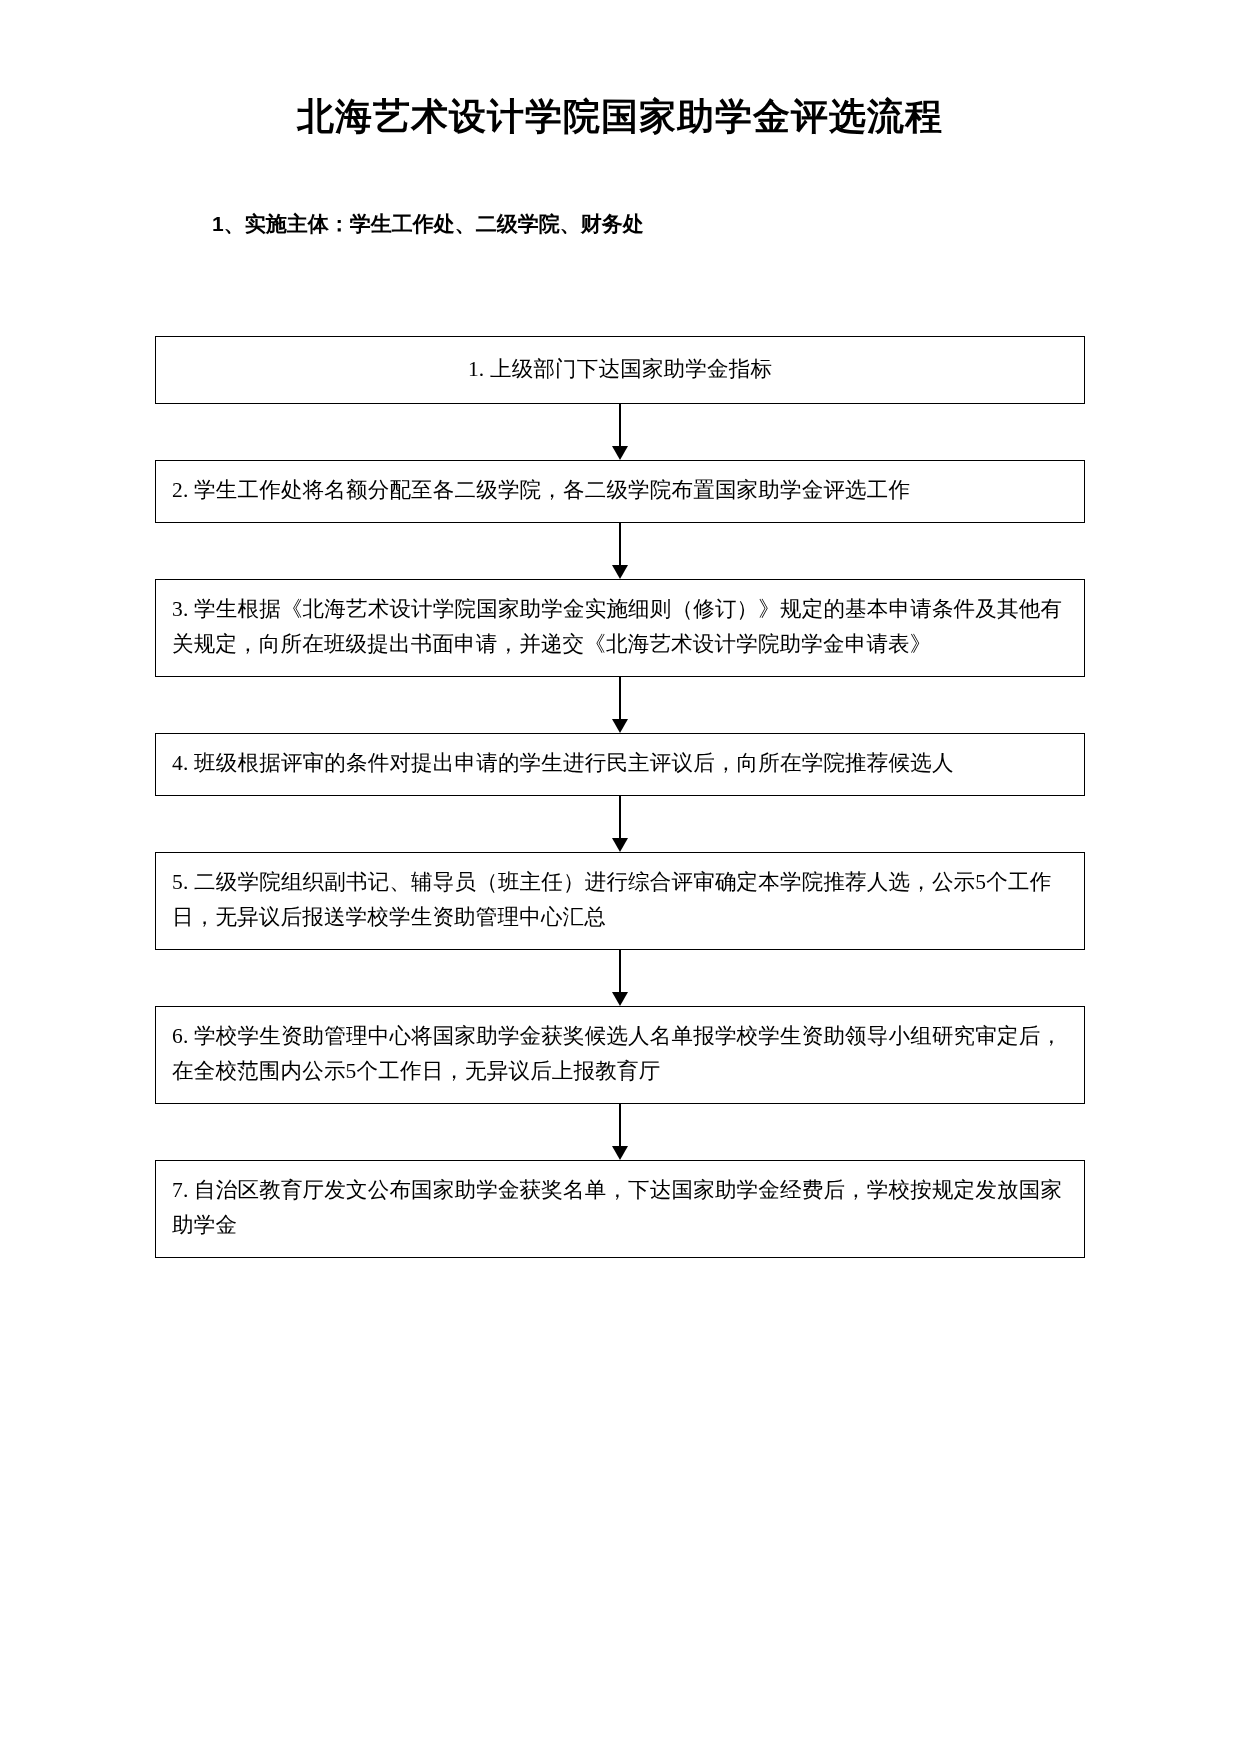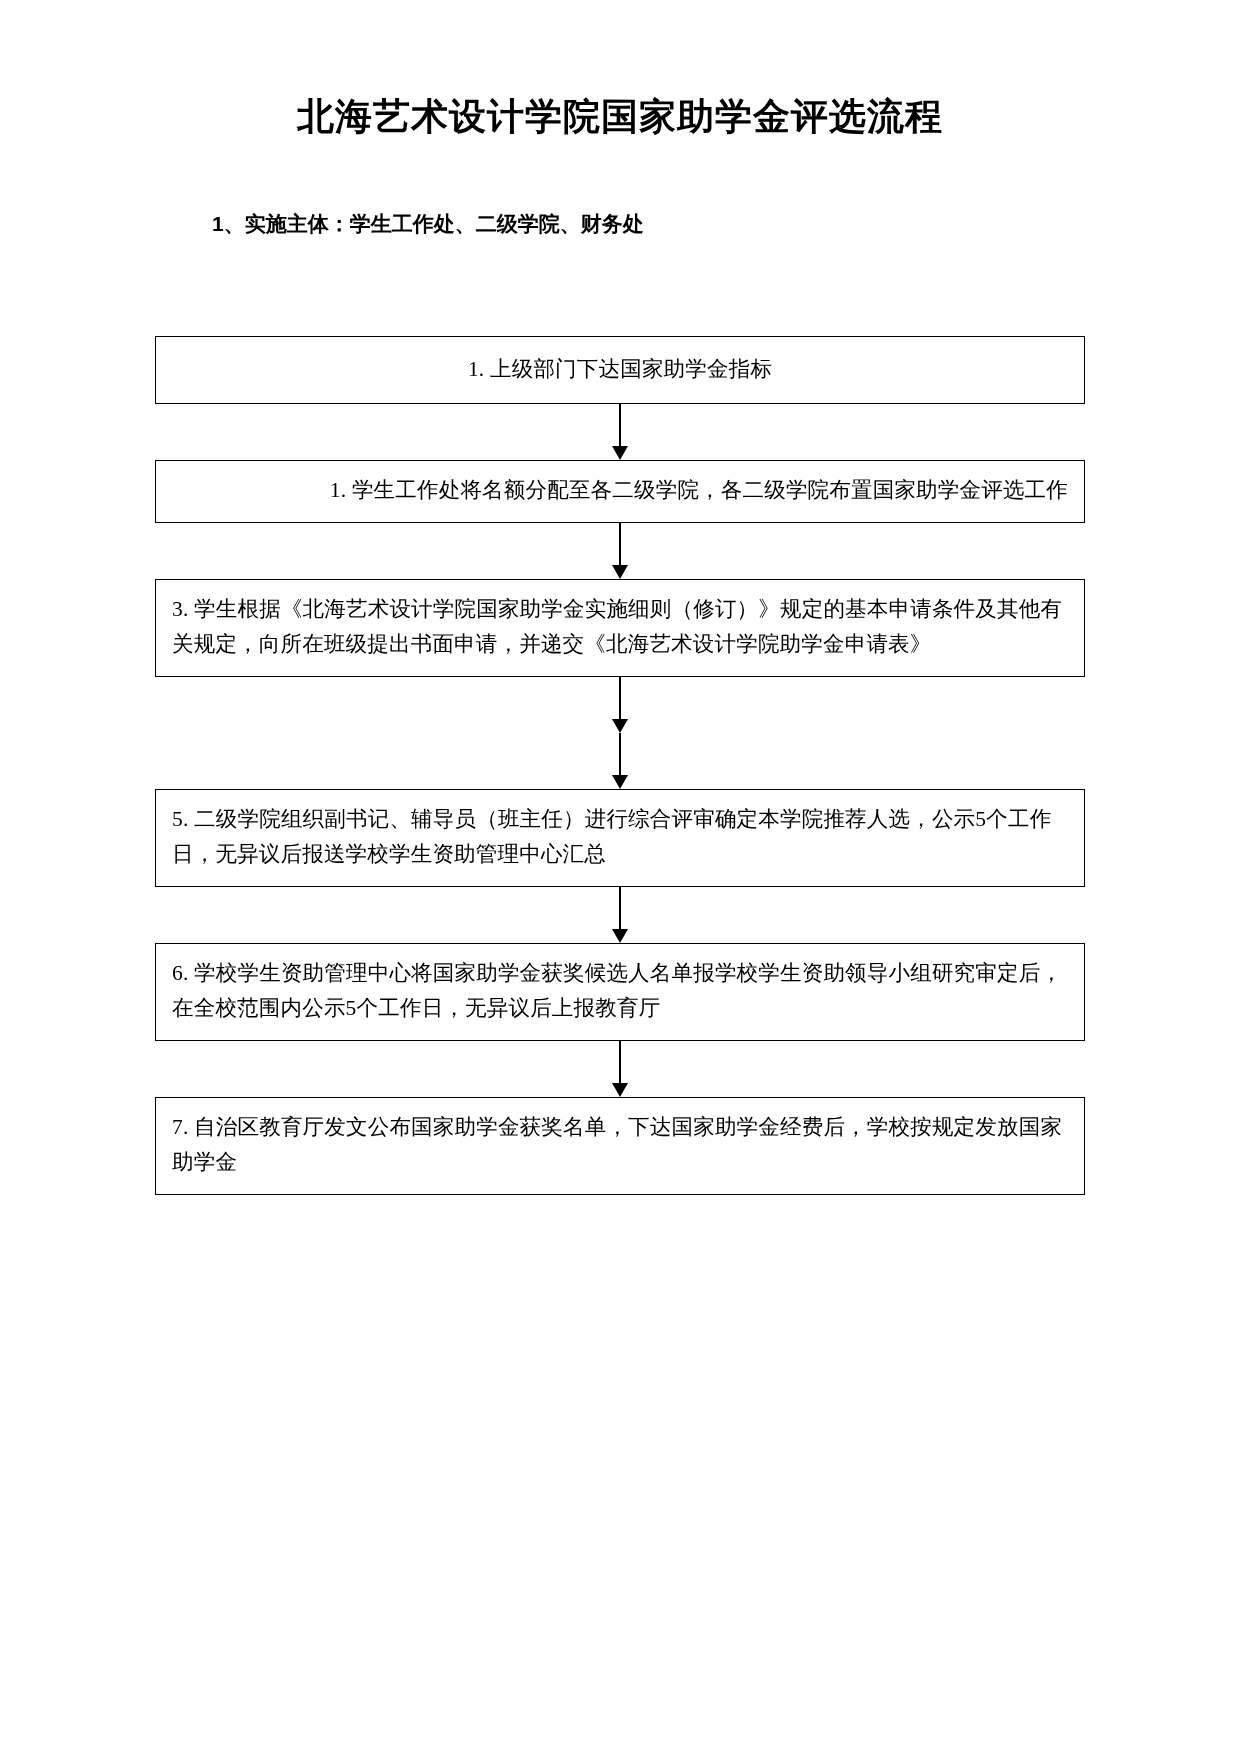--- a/index.html
+++ b/index.html
@@ -55,21 +55,21 @@
     box-sizing: border-box;
     width: 930px;
     padding: 12px 16px 14px 16px;
     font-size: 21.5px;
     line-height: 35px;
     letter-spacing: 0.2px;
     background: #ffffff;
     text-align: left;
   }
   .node.center {
-    text-align: right;
+    text-align: left;
   }
   .node.h1 { min-height: 68px; display: flex; align-items: center; justify-content: center; }
   .connector {
     width: 930px;
     height: 56px;
     position: relative;
   }
   .connector .stem {
     position: absolute;
     left: 50%;
@@ -106,34 +106,35 @@
 
   <div class="flow">
 
     <div class="node center h1">1. 上级部门下达国家助学金指标</div>
 
     <div class="connector">
       <div class="stem"></div>
       <div class="head"></div>
     </div>
 
-    <div class="node center">1. 学生工作处将名额分配至各二级学院，各二级学院布置国家助学金评选工作</div>
+    <div class="node center">2. 学生工作处将名额分配至各二级学院，各二级学院布置国家助学金评选工作</div>
 
     <div class="connector">
       <div class="stem"></div>
       <div class="head"></div>
     </div>
 
     <div class="node">3. 学生根据《北海艺术设计学院国家助学金实施细则（修订）》规定的基本申请条件及其他有关规定，向所在班级提出书面申请，并递交《北海艺术设计学院助学金申请表》</div>
 
     <div class="connector">
       <div class="stem"></div>
       <div class="head"></div>
     </div>
 
+    <div class="node">4. 班级根据评审的条件对提出申请的学生进行民主评议后，向所在学院推荐候选人</div>
 
     <div class="connector">
       <div class="stem"></div>
       <div class="head"></div>
     </div>
 
     <div class="node">5. 二级学院组织副书记、辅导员（班主任）进行综合评审确定本学院推荐人选，公示5个工作日，无异议后报送学校学生资助管理中心汇总</div>
 
     <div class="connector">
       <div class="stem"></div>

